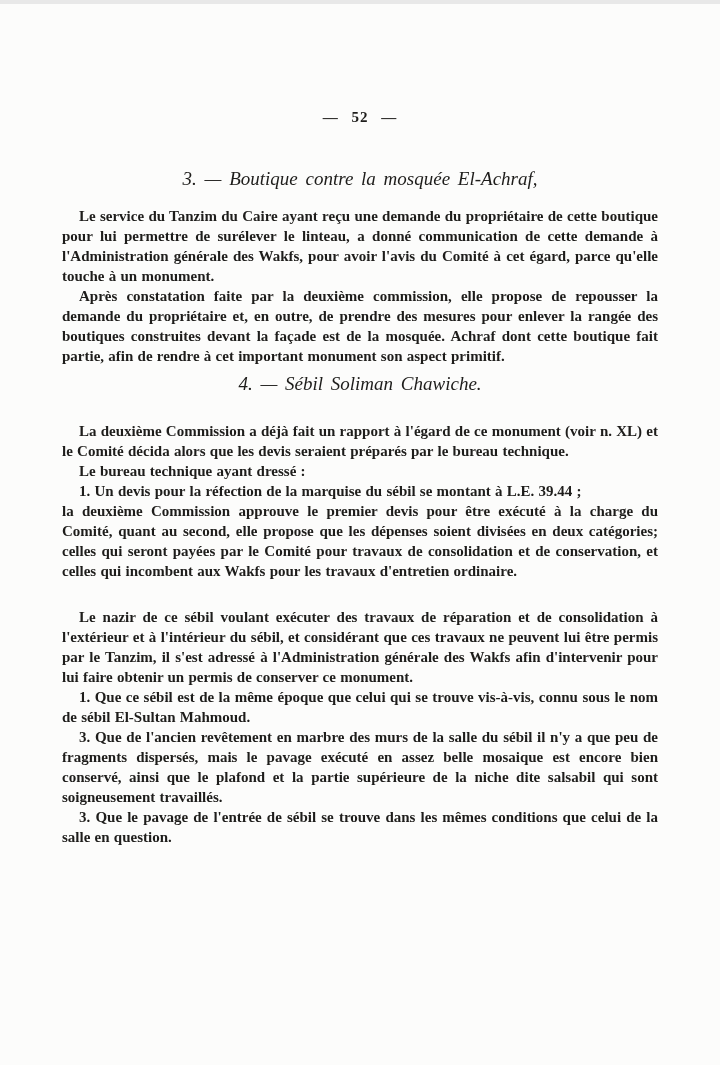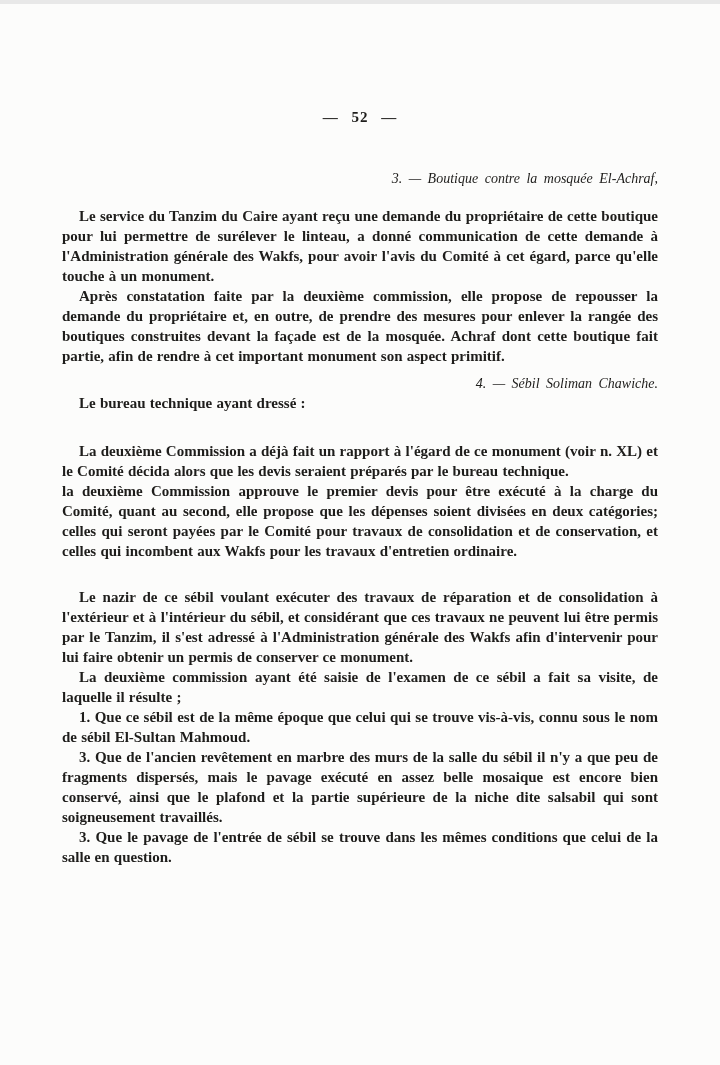--- a/index.html
+++ b/index.html
@@ -24,22 +24,22 @@
     font-size: 15px;
     line-height: 18px;
     font-weight: bold;
     letter-spacing: 1px;
     word-spacing: 8px;
     margin: 0;
   }
   .section-heading {
     font-style: italic;
     font-weight: normal;
-    text-align: right;
-    font-size: 14px;
+    text-align: center;
+    font-size: 19px;
     line-height: 19px;
     word-spacing: 3px;
     margin: 0;
   }
   .section-3 .section-heading { margin-top: 43px; }
   .section-4 .section-heading { margin-top: 8px; font-style: italic; }
   .section-5 .section-heading { margin-top: 33px; }
 
   .para {
     margin: 0;
@@ -64,26 +64,26 @@
   <div class="page-number">— 52 —</div>
 
   <div class="section section-3">
     <h2 class="section-heading">3. — Boutique contre la mosquée El-Achraf,</h2>
     <p class="para indent first">Le service du Tanzim du Caire ayant reçu une demande du propriétaire de cette boutique pour lui permettre de surélever le linteau, a donné communication de cette demande à l'Administration générale des Wakfs, pour avoir l'avis du Comité à cet égard, parce qu'elle touche à un monument.</p>
     <p class="para indent">Après constatation faite par la deuxième commission, elle propose de repousser la demande du propriétaire et, en outre, de prendre des mesures pour enlever la rangée des boutiques construites devant la façade est de la mosquée. Achraf dont cette boutique fait partie, afin de rendre à cet important monument son aspect primitif.</p>
   </div>
 
   <div class="section section-4">
     <h2 class="section-heading">4. — Sébil Soliman Chawiche.</h2>
+    <p class="para indent first">La deuxième Commission a déjà fait un rapport à l'égard de ce monument (voir n. XL) et le Comité décida alors que les devis seraient préparés par le bureau technique.</p>
     <p class="para indent">Le bureau technique ayant dressé :</p>
-    <p class="para indent first">La deuxième Commission a déjà fait un rapport à l'égard de ce monument (voir n. XL) et le Comité décida alors que les devis seraient préparés par le bureau technique.</p>
+    <p class="para indent">1. Un devis pour la réfection de la marquise du sébil se montant à L.E. 39.44 ;</p>
     <p class="para flush">la deuxième Commission approuve le premier devis pour être exécuté à la charge du Comité, quant au second, elle propose que les dépenses soient divisées en deux catégories; celles qui seront payées par le Comité pour travaux de consolidation et de conservation, et celles qui incombent aux Wakfs pour les travaux d'entretien ordinaire.</p>
   </div>
 
   <div class="section section-5">
     <p class="para indent first">Le nazir de ce sébil voulant exécuter des travaux de réparation et de consolidation à l'extérieur et à l'intérieur du sébil, et considérant que ces travaux ne peuvent lui être permis par le Tanzim, il s'est adressé à l'Administration générale des Wakfs afin d'intervenir pour lui faire obtenir un permis de conserver ce monument.</p>
-    <p class="para indent">La deuxième commission ayant été saisie de l'examen de ce sébil a fait sa visite, de laquelle il résulte ;</p>
     <p class="para indent">1. Que ce sébil est de la même époque que celui qui se trouve vis-à-vis, connu sous le nom de sébil El-Sultan Mahmoud.</p>
     <p class="para indent">3. Que de l'ancien revêtement en marbre des murs de la salle du sébil il n'y a que peu de fragments dispersés, mais le pavage exécuté en assez belle mosaique est encore bien conservé, ainsi que le plafond et la partie supérieure de la niche dite salsabil qui sont soigneusement travaillés.</p>
     <p class="para indent">3. Que le pavage de l'entrée de sébil se trouve dans les mêmes conditions que celui de la salle en question.</p>
   </div>
 
 </div>
 
 </body></html>

